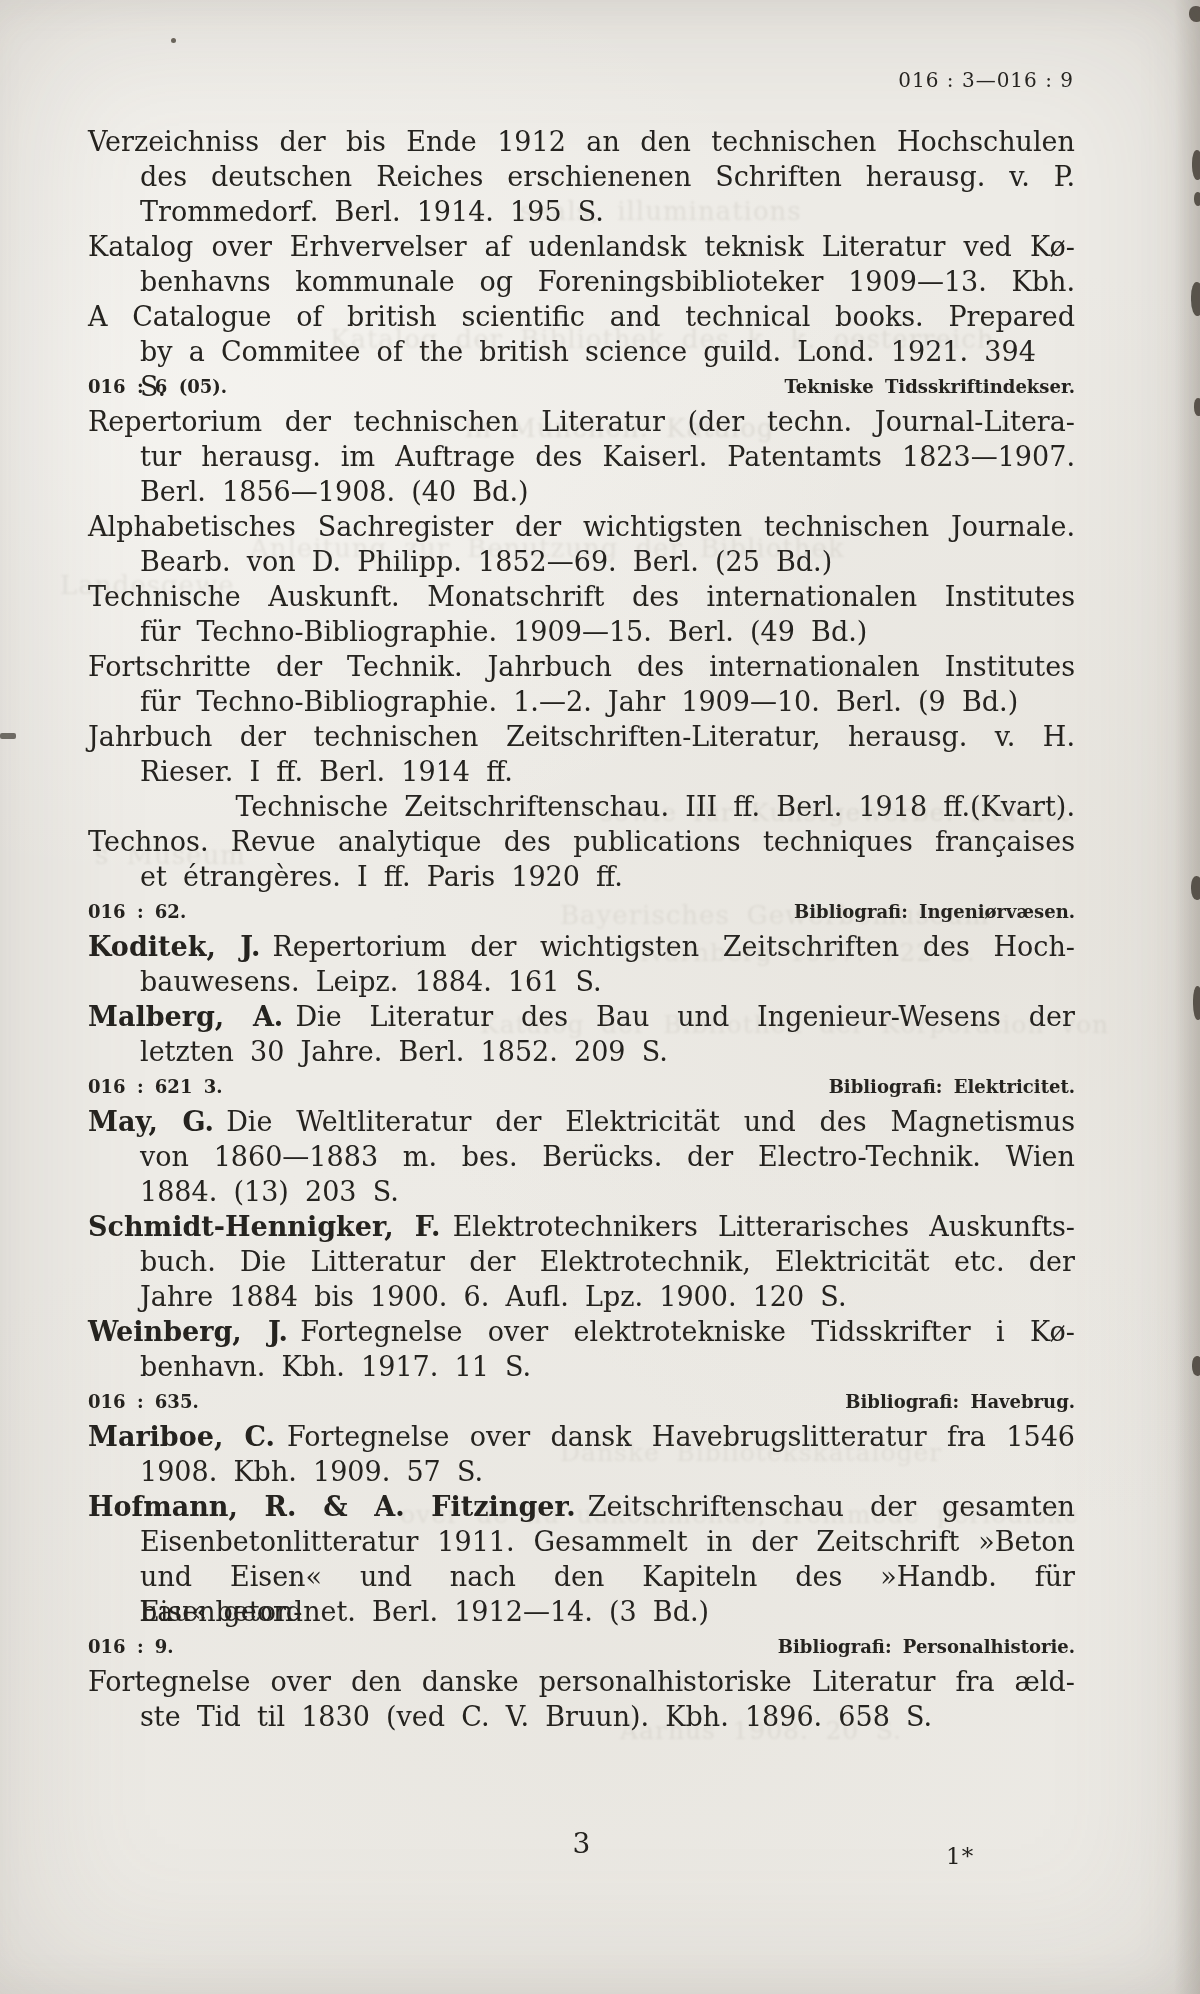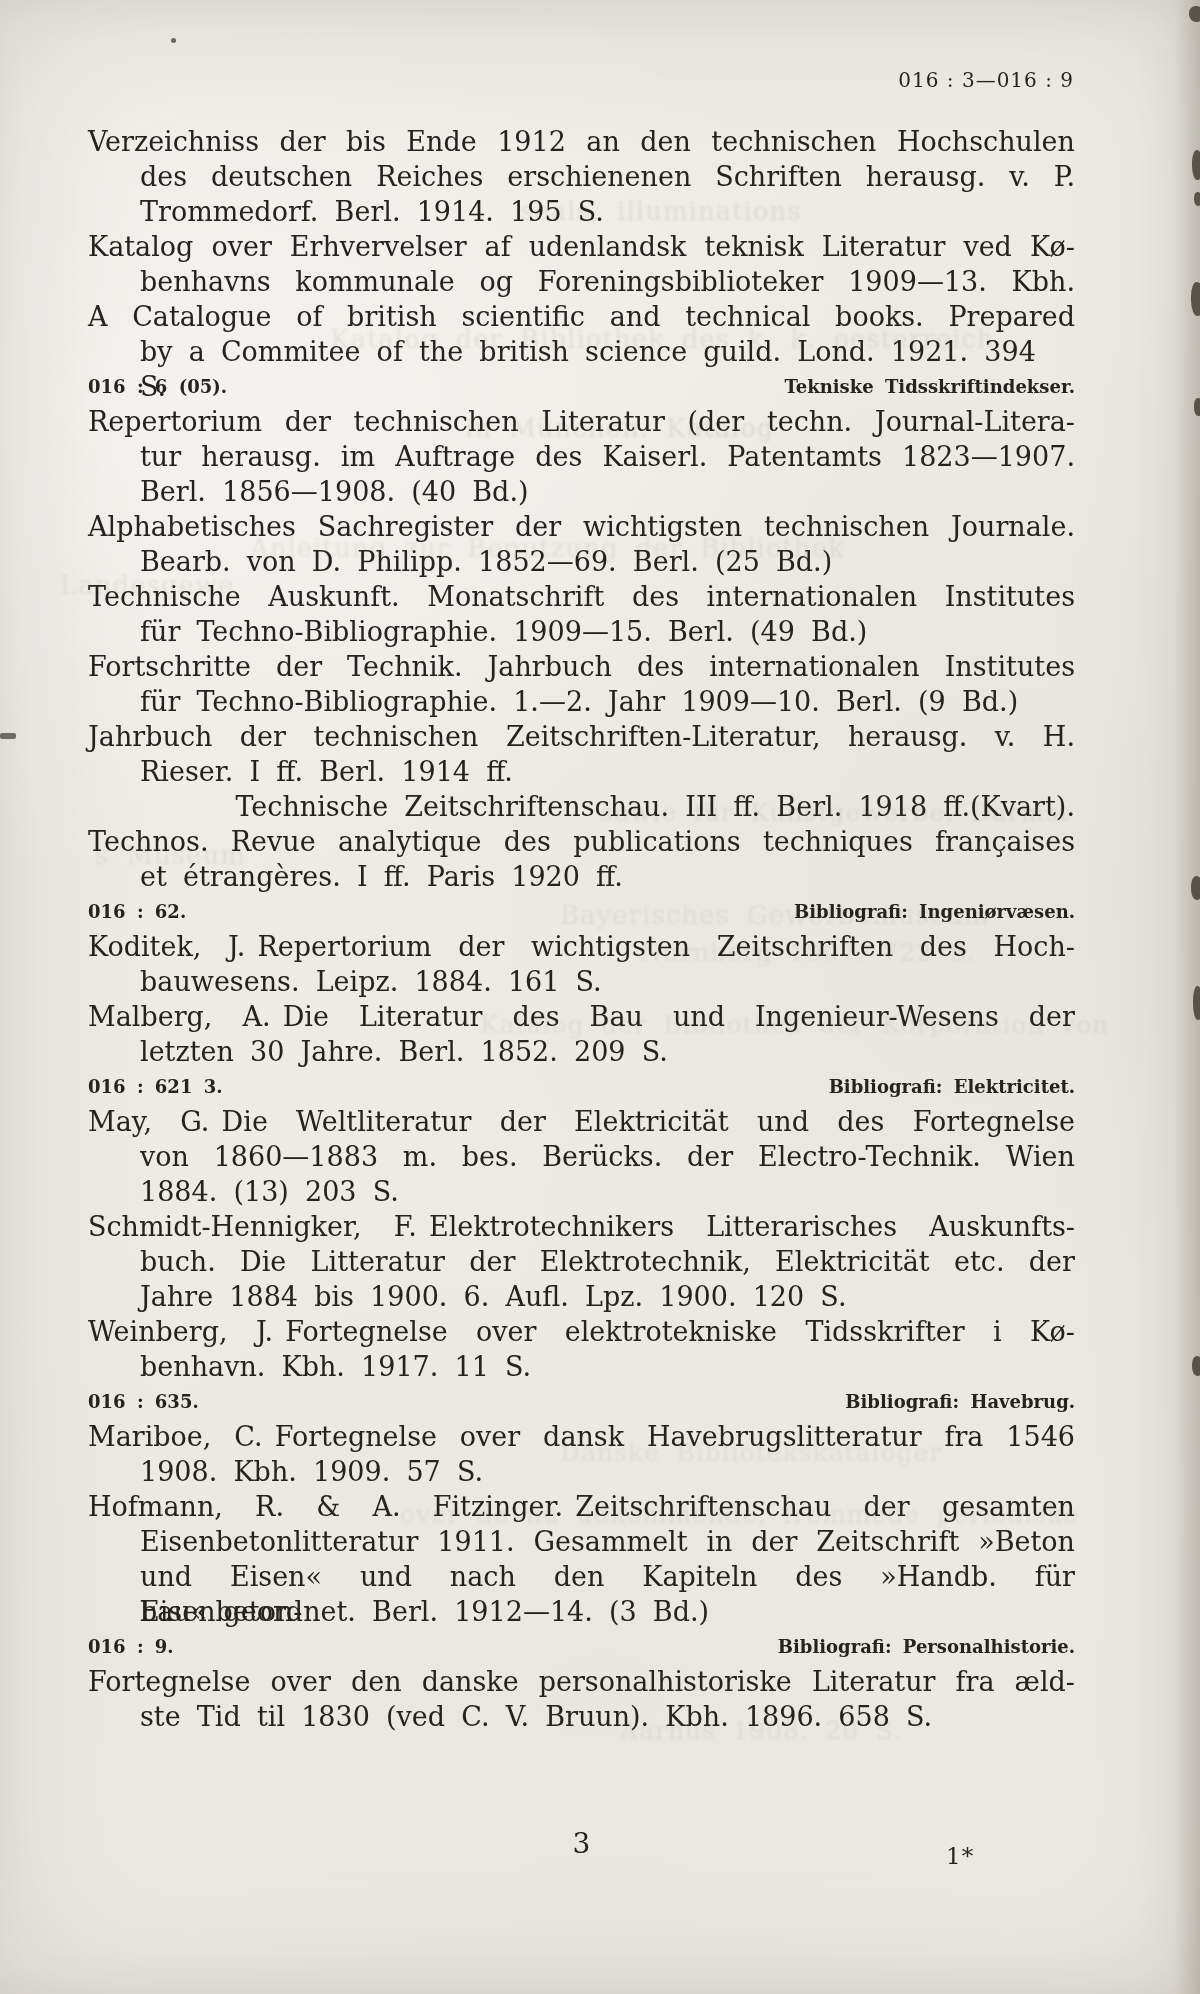--- a/index.html
+++ b/index.html
@@ -26,21 +26,21 @@
   }
   .text-column{position:absolute;left:88px;top:124px;width:987px;}
   .line{
     height:35px;line-height:35px;font-size:27px;word-spacing:.28em;
     overflow:visible;
   }
   .just{text-align:justify;text-align-last:justify;}
   .ind{padding-left:52px;}
   .sec{display:flex;justify-content:space-between;font-weight:bold;font-size:18px;}
   .split{display:flex;justify-content:flex-end;}
-  .lead{font-weight:normal;margin-right:.45em;margin-top:48px;}
+  .lead{font-weight:bold;margin-right:.45em;margin-top:48px;}
   .page-number{
     position:absolute;left:88px;width:987px;top:1826px;text-align:center;
     font-size:28px;line-height:35px;
   }
   .signature{
     position:absolute;left:946px;top:1842px;font-size:23px;line-height:28px;letter-spacing:1px;
   }
   .bleed-layer{position:absolute;inset:0;pointer-events:none;}
   .ghost{
     position:absolute;color:#8d8678;filter:blur(1px);white-space:nowrap;
@@ -105,21 +105,21 @@
       <span class="sec-title">Bibliografi: Ingeniørvæsen.</span>
     </div>
     <div class="line just"><b class="lead">Koditek, J.</b><span>Repertorium der wichtigsten Zeitschriften des Hoch-</span></div>
     <div class="line ind">bauwesens. Leipz. 1884. 161 S.</div>
     <div class="line just"><b class="lead">Malberg, A.</b><span>Die Literatur des Bau und Ingenieur-Wesens der</span></div>
     <div class="line ind">letzten 30 Jahre. Berl. 1852. 209 S.</div>
     <div class="line sec">
       <span class="sec-code">016 : 621 3.</span>
       <span class="sec-title">Bibliografi: Elektricitet.</span>
     </div>
-    <div class="line just"><b class="lead">May, G.</b><span>Die Weltliteratur der Elektricität und des Fortegnelse</span></div>
+    <div class="line just"><b class="lead">May, G.</b><span>Die Weltliteratur der Elektricität und des Magnetismus</span></div>
     <div class="line ind just">von 1860—1883 m. bes. Berücks. der Electro-Technik. Wien</div>
     <div class="line ind">1884. (13) 203 S.</div>
     <div class="line just"><b class="lead">Schmidt-Hennigker, F.</b><span>Elektrotechnikers Litterarisches Auskunfts-</span></div>
     <div class="line ind just">buch. Die Litteratur der Elektrotechnik, Elektricität etc. der</div>
     <div class="line ind">Jahre 1884 bis 1900. 6. Aufl. Lpz. 1900. 120 S.</div>
     <div class="line just"><b class="lead">Weinberg, J.</b><span>Fortegnelse over elektrotekniske Tidsskrifter i Kø-</span></div>
     <div class="line ind">benhavn. Kbh. 1917. 11 S.</div>
     <div class="line sec">
       <span class="sec-code">016 : 635.</span>
       <span class="sec-title">Bibliografi: Havebrug.</span>

